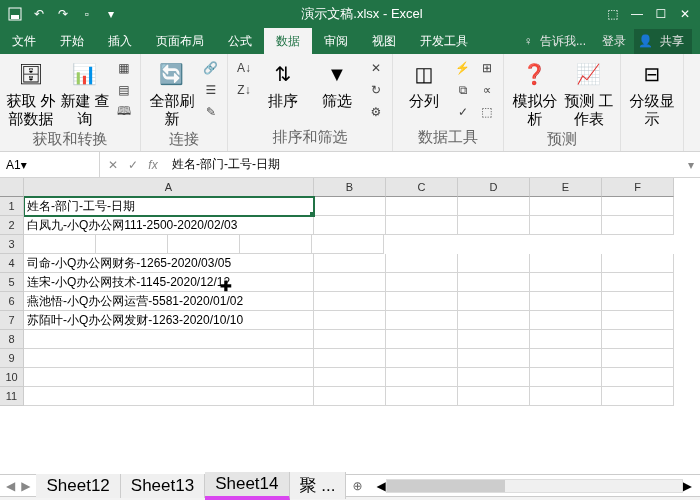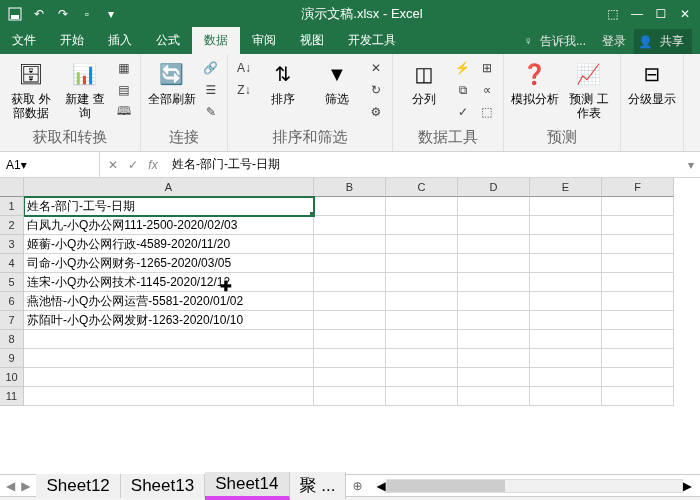--- a/index.html
+++ b/index.html
@@ -2,33 +2,33 @@
 <html><head>
 <meta charset="utf-8">
 <style>
 * { margin: 0; padding: 0; box-sizing: border-box; font-family: "Microsoft YaHei", sans-serif; }
 body { width: 700px; height: 500px; background: #fff; overflow: hidden; font-size: 12px; }
 .titlebar { height: 28px; background: #217346; color: #fff; display: flex; align-items: center; padding: 0 4px; }
 .tb-btn { width: 22px; height: 22px; display: flex; align-items: center; justify-content: center; color: #fff; }
 .qat { display: flex; gap: 2px; }
 .title-text { flex: 1; text-align: center; font-size: 13px; }
 .win-controls { display: flex; gap: 2px; }
-.tabs { height: 26px; background: #217346; display: flex; align-items: flex-end; }
+.tabs { height: 26px; background: #217346; display: flex; align-items: center; }
 .tab { padding: 5px 12px; color: #fff; font-size: 12px; cursor: pointer; }
 .tab.active { background: #f3f3f3; color: #217346; }
 .tab-right { margin-left: auto; display: flex; align-items: center; color: #e5e5e5; gap: 4px; padding-right: 8px; }
 .tab-right span { font-size: 12px; padding: 2px 4px; }
 .share-btn { background: #195c38; padding: 3px 6px; display: flex; align-items: center; gap: 3px; }
 .ribbon { height: 98px; background: #f3f3f3; border-bottom: 1px solid #d4d4d4; display: flex; }
 .rgroup { display: flex; flex-direction: column; align-items: center; padding: 4px 6px; border-right: 1px solid #e0e0e0; justify-content: space-between; }
 .rgroup-body { display: flex; align-items: flex-start; gap: 4px; flex: 1; }
 .rgroup-label { font-size: 15px; color: #666; padding-top: 2px; }
 .bigbtn { display: flex; flex-direction: column; align-items: center; gap: 2px; width: 50px; }
 .bigbtn .ic { width: 32px; height: 32px; display: flex; align-items: center; justify-content: center; font-size: 20px; }
-.bigbtn .lbl { font-size: 12px; text-align: center; line-height: 1.2; }
+.bigbtn .lbl { font-size: 15px; text-align: center; line-height: 1.2; }
 .smallstack { display: flex; flex-direction: column; gap: 2px; }
 .smallbtn { width: 20px; height: 20px; display: flex; align-items: center; justify-content: center; font-size: 12px; color: #444; }
 .namebox-row { height: 26px; border-bottom: 1px solid #d4d4d4; display: flex; align-items: center; background: #fff; }
 .namebox { width: 100px; border-right: 1px solid #d4d4d4; padding: 0 6px; font-size: 12px; display: flex; align-items: center; justify-content: flex-start; height: 100%; }
 .fx-btns { display: flex; padding: 0 4px; gap: 2px; color: #888; }
 .fx-btns span { width: 18px; text-align: center; }
 .formula-bar { flex: 1; padding: 0 6px; font-size: 12px; }
 .grid-area { display: flex; height: 296px; }
 .row-headers { width: 24px; background: #fff; }
 .rh { height: 19px; background: #e6e6e6; border-bottom: 1px solid #ccc; border-right: 1px solid #ccc; text-align: center; font-size: 11px; color: #333; line-height: 19px; }
@@ -80,20 +80,21 @@
     <div class="tb-btn">—</div>
     <div class="tb-btn">☐</div>
     <div class="tb-btn">✕</div>
   </div>
 </div>
 
 <div class="tabs">
   <div class="tab">文件</div>
   <div class="tab">开始</div>
   <div class="tab">插入</div>
+  <div class="tab">页面布局</div>
   <div class="tab">公式</div>
   <div class="tab active">数据</div>
   <div class="tab">审阅</div>
   <div class="tab">视图</div>
   <div class="tab">开发工具</div>
   <div class="tab-right">
     <span>♀ <span>告诉我...</span></span>
     <span>登录</span>
     <span class="share-btn">👤 <span>共享</span></span>
   </div>
@@ -249,21 +250,20 @@
         </div>
         <div class="cells-row">
           <div class="cell colA">白凤九-小Q办公网111-2500-2020/02/03</div>
           <div class="cell std"></div>
           <div class="cell std"></div>
           <div class="cell std"></div>
           <div class="cell std"></div>
           <div class="cell std"></div>
         </div>
         <div class="cells-row">
-          <div class="cell colA">姬蘅-小Q办公网行政-4589-2020/11/20</div>
           <div class="cell std"></div>
           <div class="cell std"></div>
           <div class="cell std"></div>
           <div class="cell std"></div>
           <div class="cell std"></div>
         </div>
         <div class="cells-row">
           <div class="cell colA">司命-小Q办公网财务-1265-2020/03/05</div>
           <div class="cell std"></div>
           <div class="cell std"></div>

